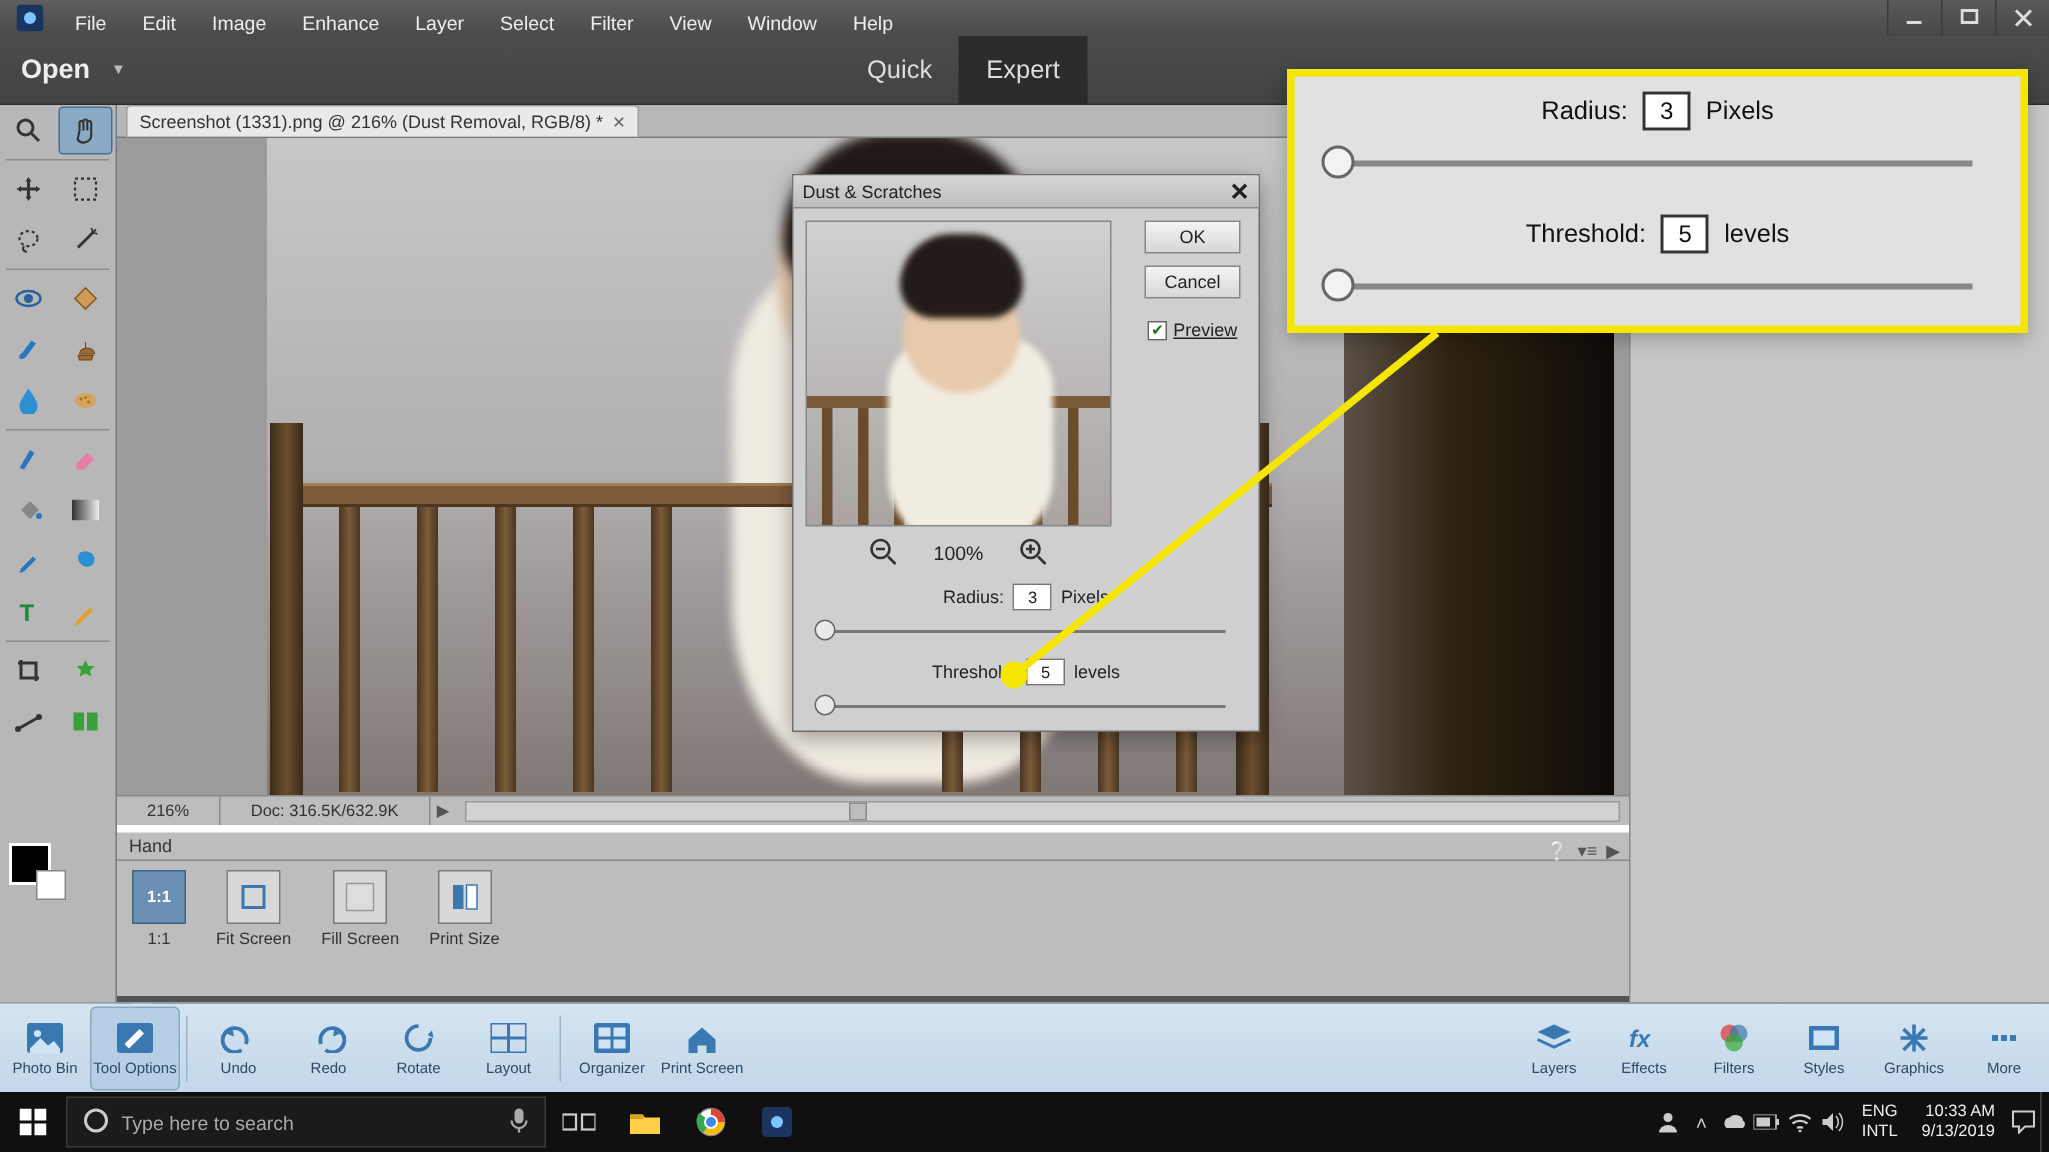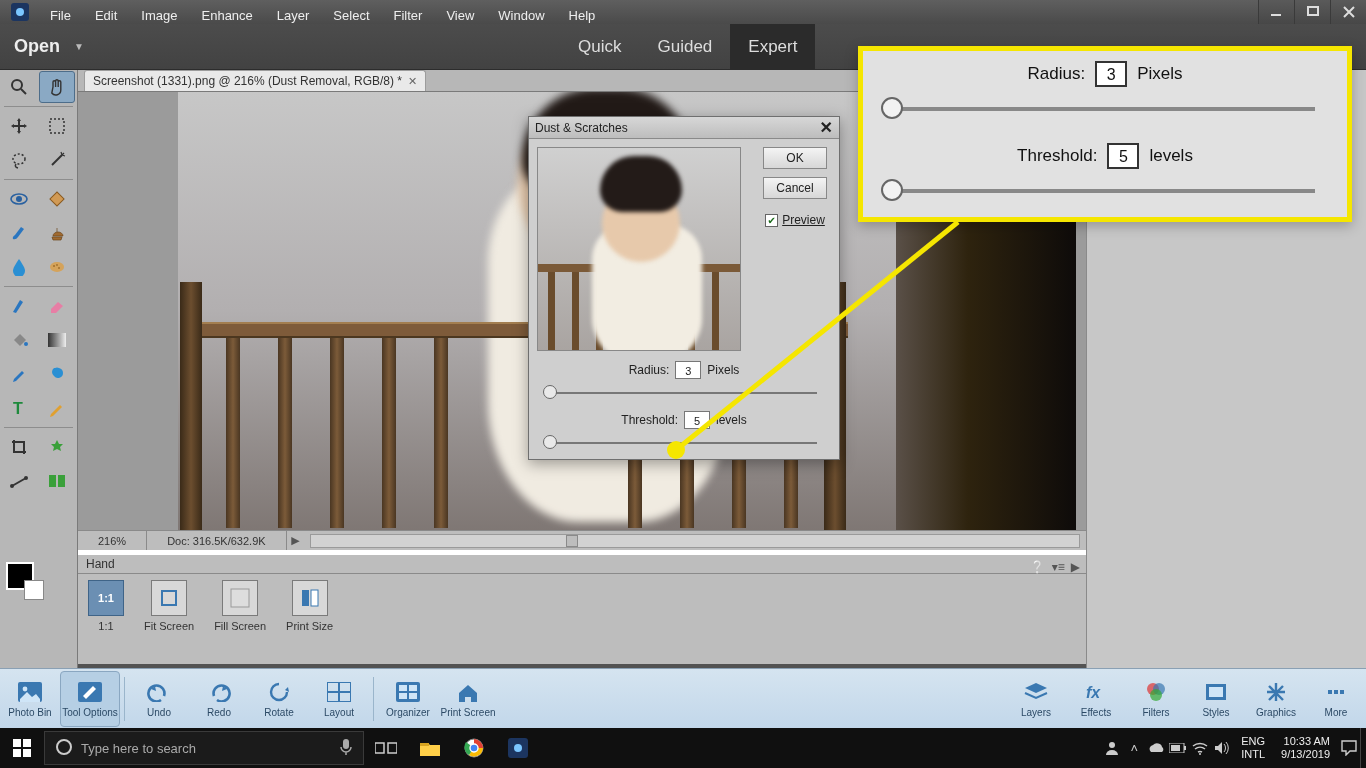--- a/index.html
+++ b/index.html
@@ -146,21 +146,20 @@
   </div>
 </div>
 
 <div class="toolbar">
   <div class="open-btn">
     <span>Open</span>
     <span class="caret">▼</span>
   </div>
   <div class="mode-tabs">
     <div class="mode-tab">Quick</div>
-    <div class="mode-tab">Guided</div>
     <div class="mode-tab active">Expert</div>
   </div>
 </div>
 
 <div class="toolbox">
   <div class="tool-row">
     <div class="tool-slot">
         <svg width="20" height="20">
           <circle cx="8" cy="8" r="5" fill="none" stroke="#333" stroke-width="2"></circle>
           <line x1="12" y1="12" x2="17" y2="17" stroke="#333" stroke-width="2"></line>
@@ -572,20 +571,38 @@
         <div class="mini-hair"></div>
     </div>
     <div class="btncol">
       <div class="dlg-btn">OK</div>
       <div class="dlg-btn">Cancel</div>
       <div class="chk-row">
         <div class="cb">✔</div>
         <span class="u-line">Preview</span>
       </div>
     </div>
+    <div class="zoomrow">
+      <div class="zoom-ico">
+          <svg width="20" height="20">
+            <circle cx="8" cy="8" r="6" fill="none" stroke="#333" stroke-width="1.8"></circle>
+            <line x1="5" y1="8" x2="11" y2="8" stroke="#333" stroke-width="1.8"></line>
+            <line x1="13" y1="13" x2="18" y2="18" stroke="#333" stroke-width="1.8"></line>
+          </svg>
+        </div>
+      <span style="font-size:13px;color:#222">100%</span>
+      <div class="zoom-ico">
+          <svg width="20" height="20">
+            <circle cx="8" cy="8" r="6" fill="none" stroke="#333" stroke-width="1.8"></circle>
+            <line x1="5" y1="8" x2="11" y2="8" stroke="#333" stroke-width="1.8"></line>
+            <line x1="8" y1="5" x2="8" y2="11" stroke="#333" stroke-width="1.8"></line>
+            <line x1="13" y1="13" x2="18" y2="18" stroke="#333" stroke-width="1.8"></line>
+          </svg>
+        </div>
+    </div>
     <div class="ctrl-row">
       <div class="lbl">
         <span>Radius:</span>
         <div class="numbox">3</div>
         <span>Pixels</span>
       </div>
       <div class="slider">
           <div class="track"></div>
           <div class="thumb"></div>
         </div>

